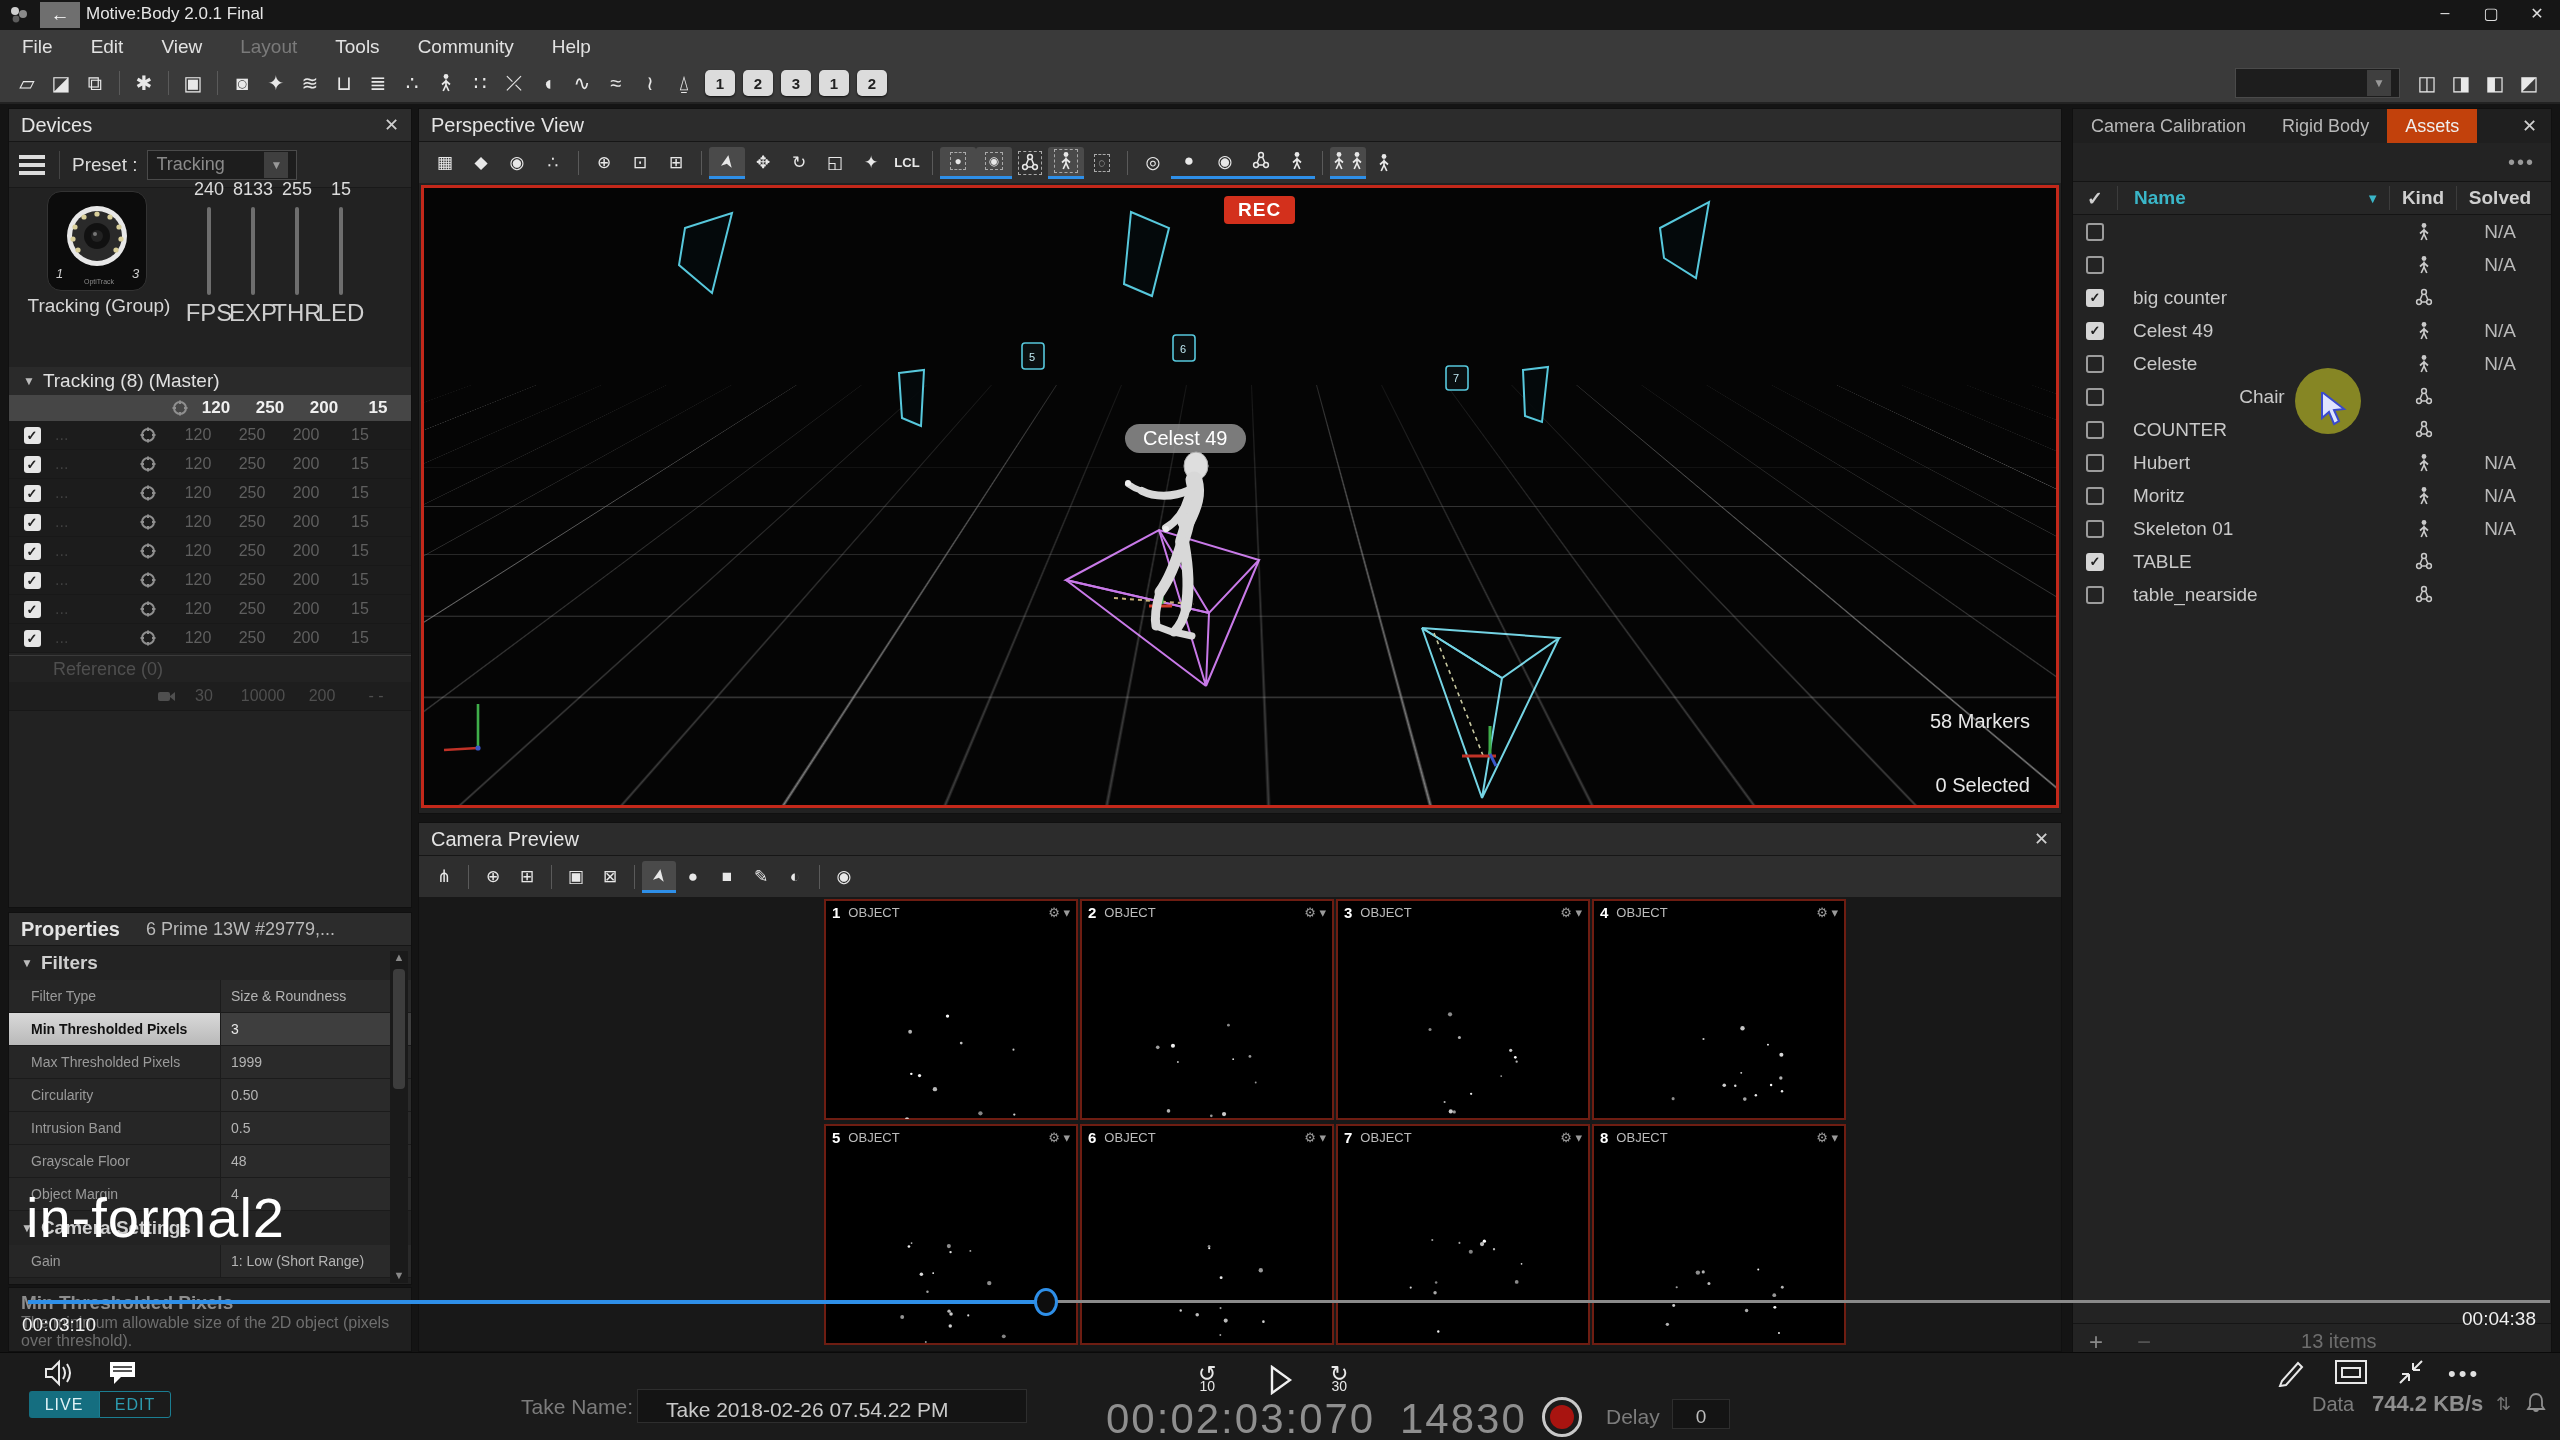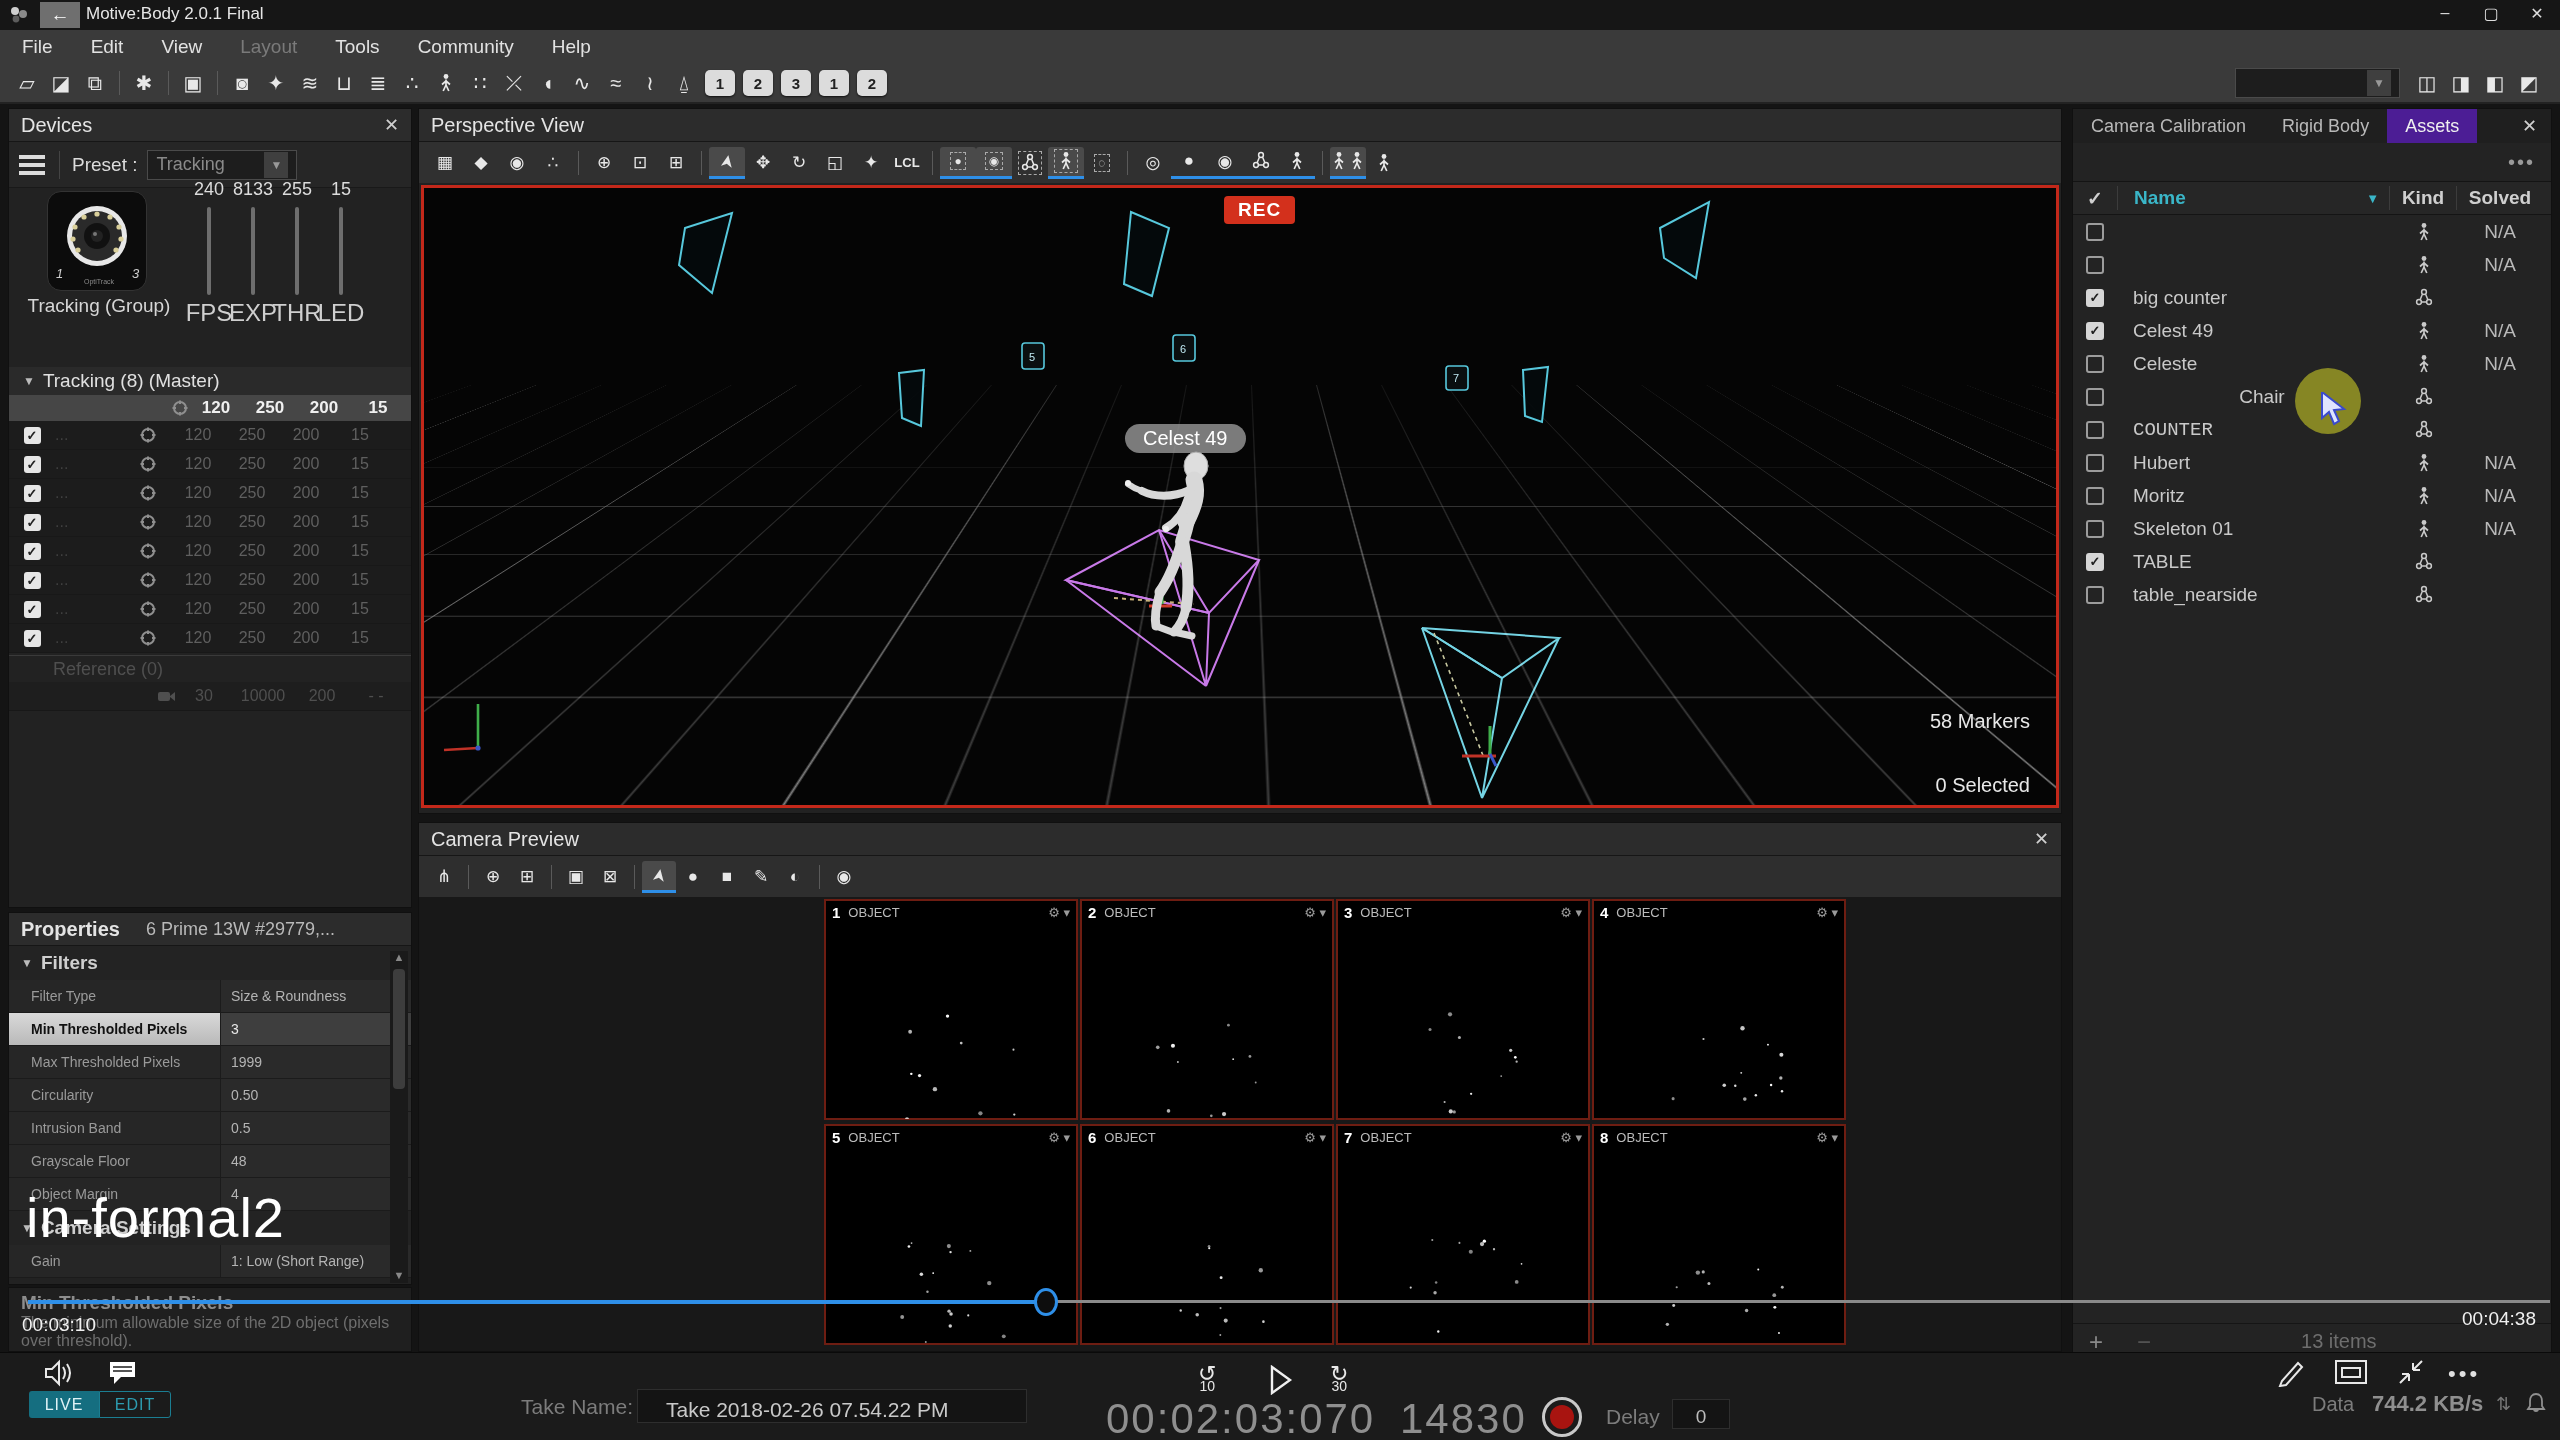--- a/index.html
+++ b/index.html
@@ -39,21 +39,21 @@
   
   .prow{display:flex;height:33px;border-bottom:1px solid #1b1b1b;font-size:14px;align-items:stretch}
   .prow .l{width:212px;display:flex;align-items:center;padding-left:22px;color:#9a9a9a;background:#262626;border-right:1px solid #1b1b1b}
   .prow .v{flex:1;display:flex;align-items:center;padding-left:10px;color:#b4b4b4;background:#2a2a2a}
   .prow.hl .l{background:linear-gradient(#d9d9d9,#b9b9b9);color:#111;font-weight:bold}
   .prow.hl .v{background:#3e3e3e;color:#e8e8e8}
   .sect{display:flex;align-items:center;height:34px;padding-left:12px;color:#cfcfcf;font-weight:bold;font-size:19px;background:#232323}
   .tri{color:#bbb;font-size:12px;margin-right:8px}
   
   .atab{height:34px;display:flex;align-items:center;padding:0 18px;font-size:18px;color:#b9b9b9}
-  .atab.active{background:#4c1d95;color:#efefef}
+  .atab.active{background:#c2410c;color:#efefef}
   .arow{display:flex;align-items:center;height:33px;font-size:19px;color:#c9c9c9}
   .acb{width:18px;height:18px;border:2px solid #9c9c9c;border-radius:3px;display:flex;align-items:center;justify-content:center;font-size:13px;color:#1e1e1e}
   .acb.on{background:#d6d6d6;border-color:#d6d6d6;font-weight:bold}
   
   #vp{left:421px;top:185px;width:1638px;height:623px;background:#050505;border:3px solid #c3281a;overflow:hidden}
   .floor{position:absolute;left:-25%;top:32%;width:150%;height:320%;
     background-image:
       linear-gradient(rgba(200,200,200,.55) 1.5px,transparent 1.5px),
       linear-gradient(90deg,rgba(200,200,200,.55) 1.5px,transparent 1.5px),
       linear-gradient(rgba(255,255,255,.25) 1px,transparent 1px),
@@ -977,21 +977,21 @@
               <path d="M7.5,6 L5,12 M10.5,6 L13,12 M6.4,14 L11.6,14" stroke="#c9c9c9" stroke-width="1.5"></path>
             </svg>
           </span>
           <span style="width: 86px; text-align: center; color: rgb(185, 185, 185);"></span>
           <span style="width: 8px;"></span>
         </div>
         <div class="arow">
           <span style="width: 44px; display: flex; justify-content: center;">
             <span class="acb"></span>
           </span>
-          <span style="flex: 1 1 0%; padding-left: 16px; font-family: Liberation Mono, monospace;">COUNTER</span>
+          <span style="flex: 1 1 0%; padding-left: 16px;">COUNTER</span>
           <span style="width: 66px; display: flex; justify-content: center;">
             <svg width="18" height="20">
               <circle cx="9" cy="4" r="2.4" fill="none" stroke="#c9c9c9" stroke-width="1.5"></circle>
               <circle cx="4" cy="14" r="2.4" fill="none" stroke="#c9c9c9" stroke-width="1.5"></circle>
               <circle cx="14" cy="14" r="2.4" fill="none" stroke="#c9c9c9" stroke-width="1.5"></circle>
               <path d="M7.5,6 L5,12 M10.5,6 L13,12 M6.4,14 L11.6,14" stroke="#c9c9c9" stroke-width="1.5"></path>
             </svg>
           </span>
           <span style="width: 86px; text-align: center; color: rgb(185, 185, 185);"></span>
           <span style="width: 8px;"></span>

